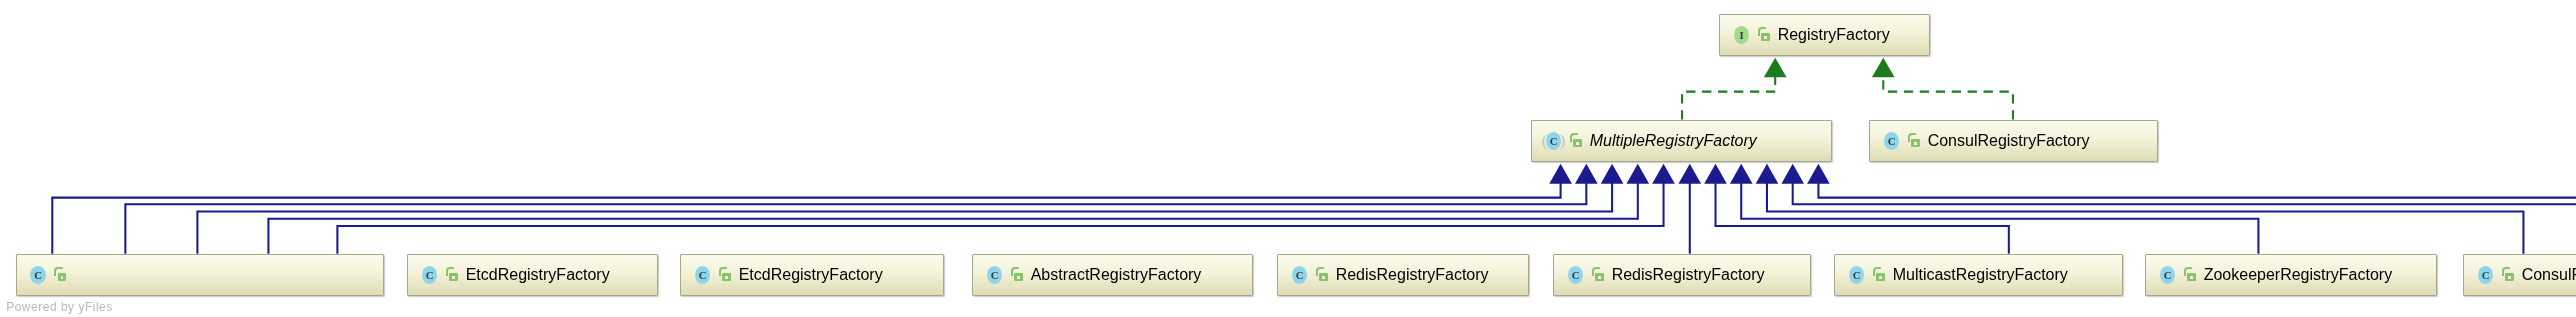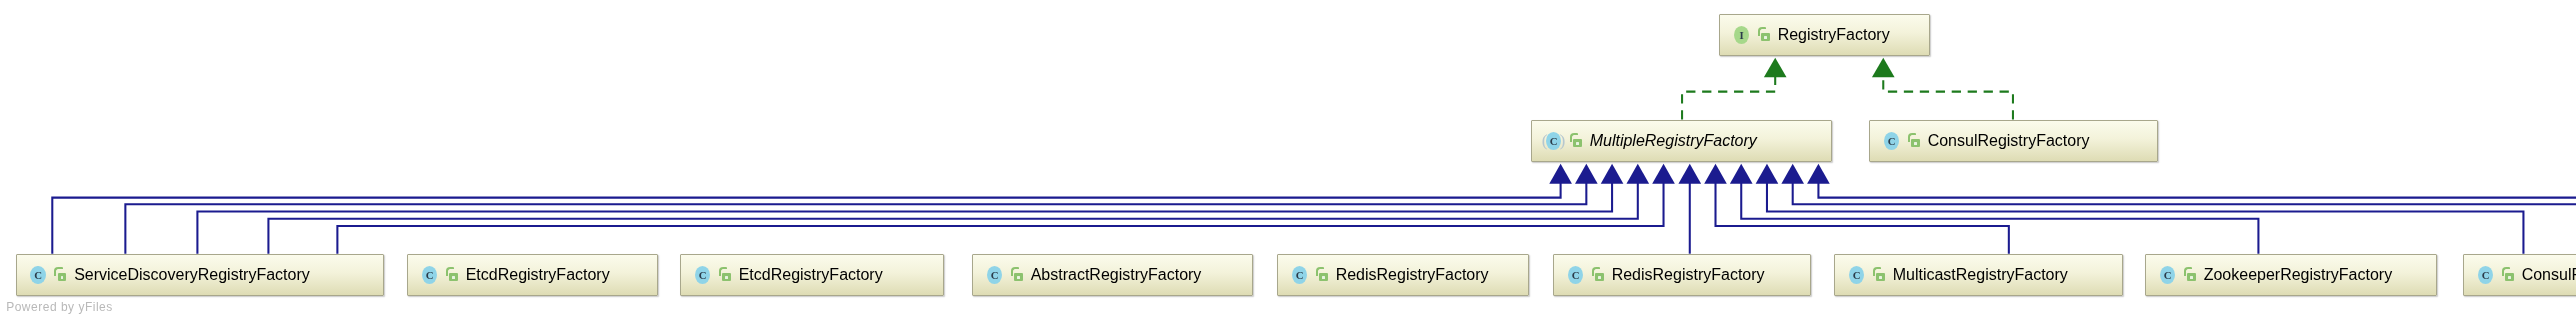--- a/index.html
+++ b/index.html
@@ -233,21 +233,20 @@
   </div>
 
   <div class="uml-node" style="left:15.5px; top:254px; width:368px;">
     <span class="node-kind-badge badge-class">
       <span class="disc">C</span>
     </span>
     <span class="lock-icon">
       <span class="shackle"></span>
         <span class="body"></span>
     </span>
-    <span class="node-label">ServiceDiscoveryRegistryFactory</span>
   </div>
 
   <div class="uml-node" style="left:407px; top:254px; width:251px;">
     <span class="node-kind-badge badge-class">
       <span class="disc">C</span>
     </span>
     <span class="lock-icon">
       <span class="shackle"></span>
         <span class="body"></span>
     </span>

